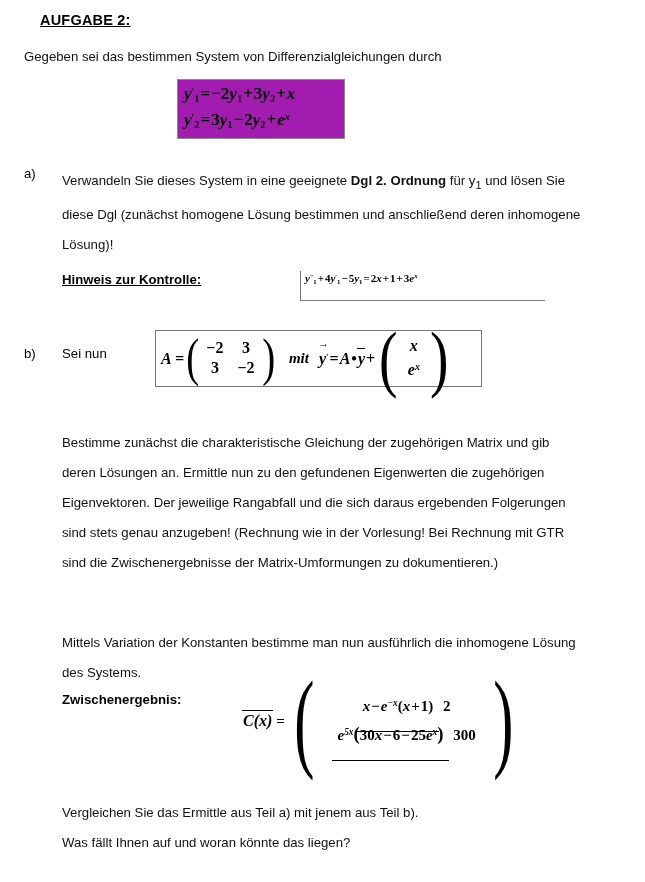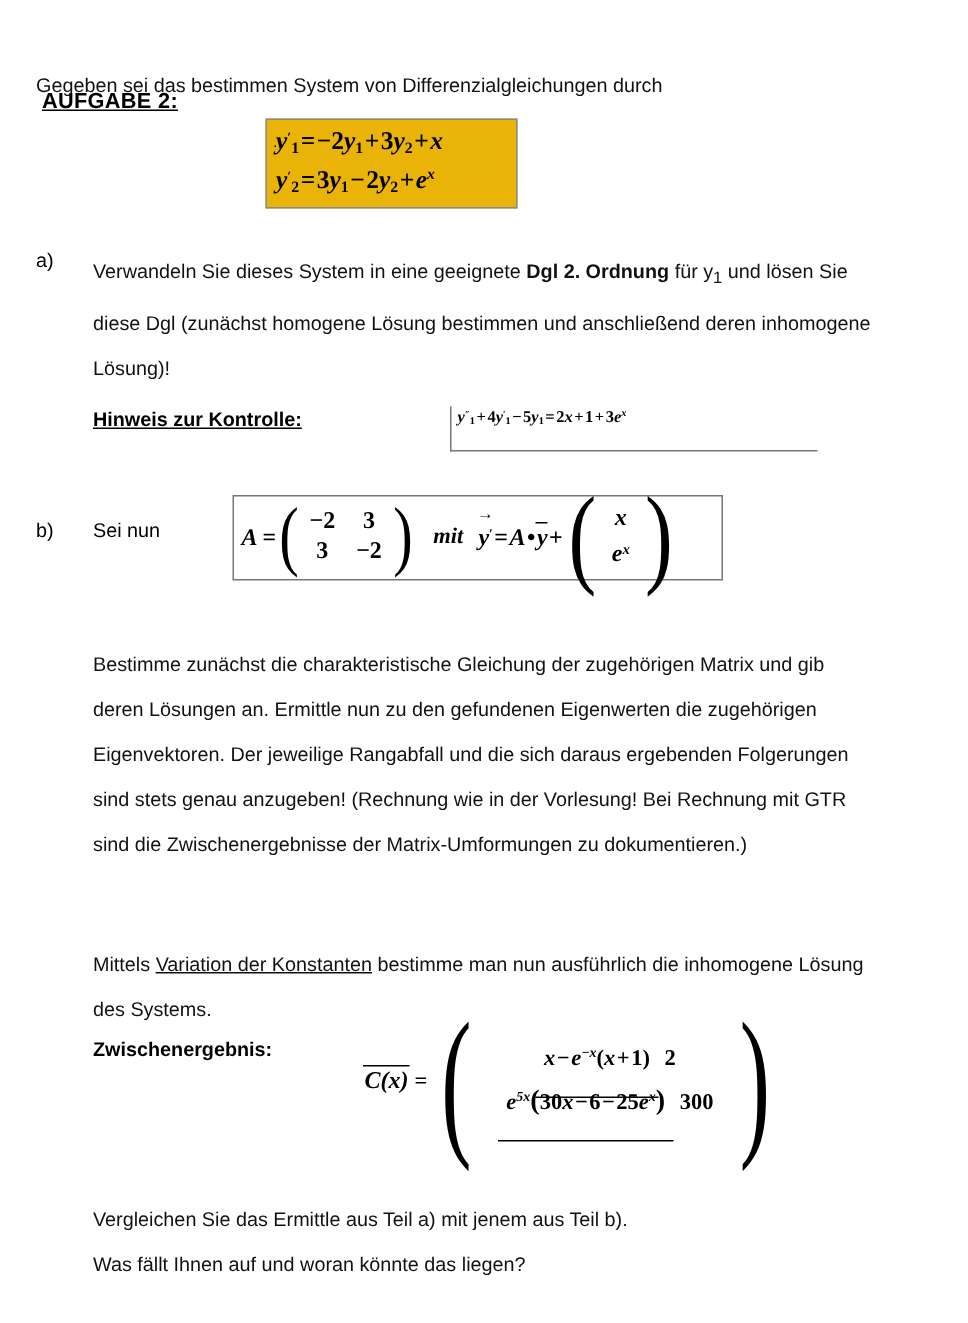--- a/index.html
+++ b/index.html
@@ -19,46 +19,45 @@
   .page {
     position: relative;
     width: 645px;
     height: 882px;
     background: #ffffff;
   }
 
   
   .abs { position: absolute; }
   .title {
-    left: 28px; top: 12px;
+    left: 40px; top: 12px;
     font-size: 14.5px;
     font-weight: bold;
     text-decoration: underline;
     letter-spacing: .2px;
-    margin-top: 48px;
   }
   .para {
     font-size: 13.2px;
     line-height: 30px;
     color: #111;
   }
   .intro { left: 24px; top: 42px; width: 600px; }
 
   .marker {
     font-size: 13.2px;
     left: 24px;
   }
   .block-text {
     left: 62px;
     width: 520px;
     font-size: 13.2px;
     line-height: 30px;
   }
   b, .b { font-weight: bold; }
-  .u { text-decoration: underline; }
+  .u { }
   .hinweis {
     left: 62px; top: 272px;
     font-size: 13.2px;
     font-weight: bold;
     text-decoration: underline;
   }
   .zwischen {
     left: 62px; top: 692px;
     font-size: 13.2px;
     font-weight: bold;
@@ -91,21 +90,21 @@
     font-weight: bold;
   }
   .op { font-style: normal; font-weight: bold; padding: 0 1px; }
 
   
   .sysbox {
     left: 177px; top: 79px;
     width: 168px; height: 60px;
     border: 1.3px solid #8a8a8a;
     box-sizing: border-box;
-    background: #eab308;
+    background: #a21caf;
   }
   .sysbox .row {
     position: absolute;
     left: 6px;
     font-size: 17px;
     white-space: nowrap;
   }
   .sysbox .row1 { top: 4px; }
   .sysbox .row2 { top: 30px; }
 

